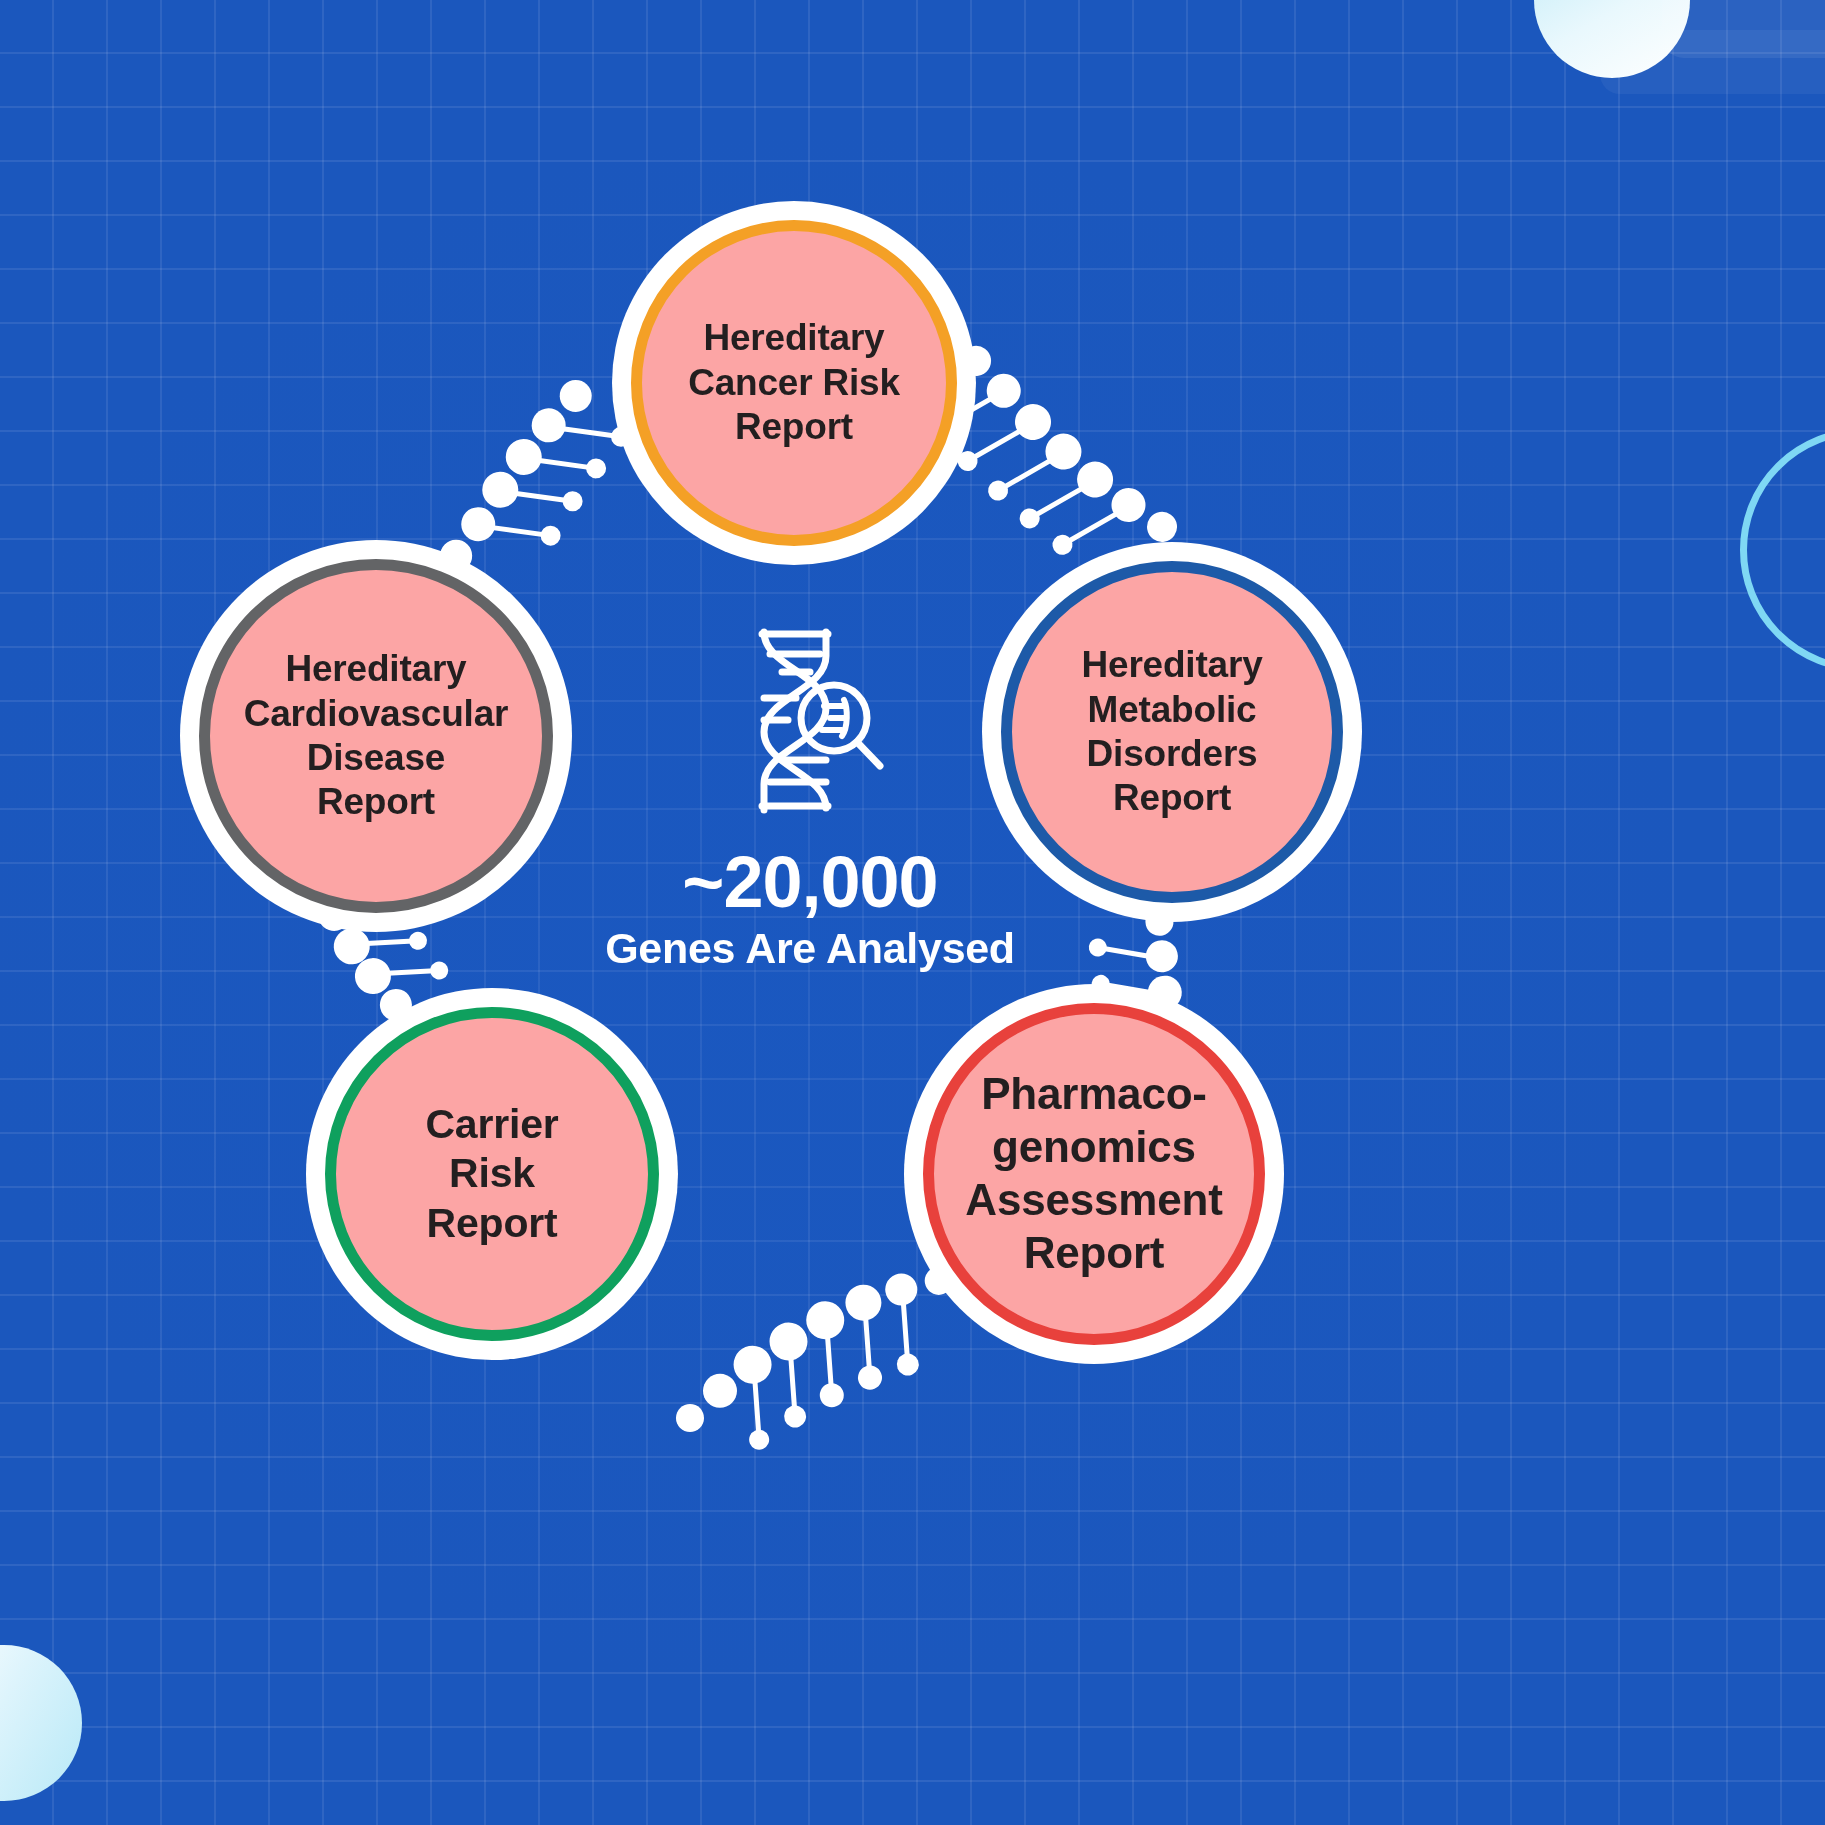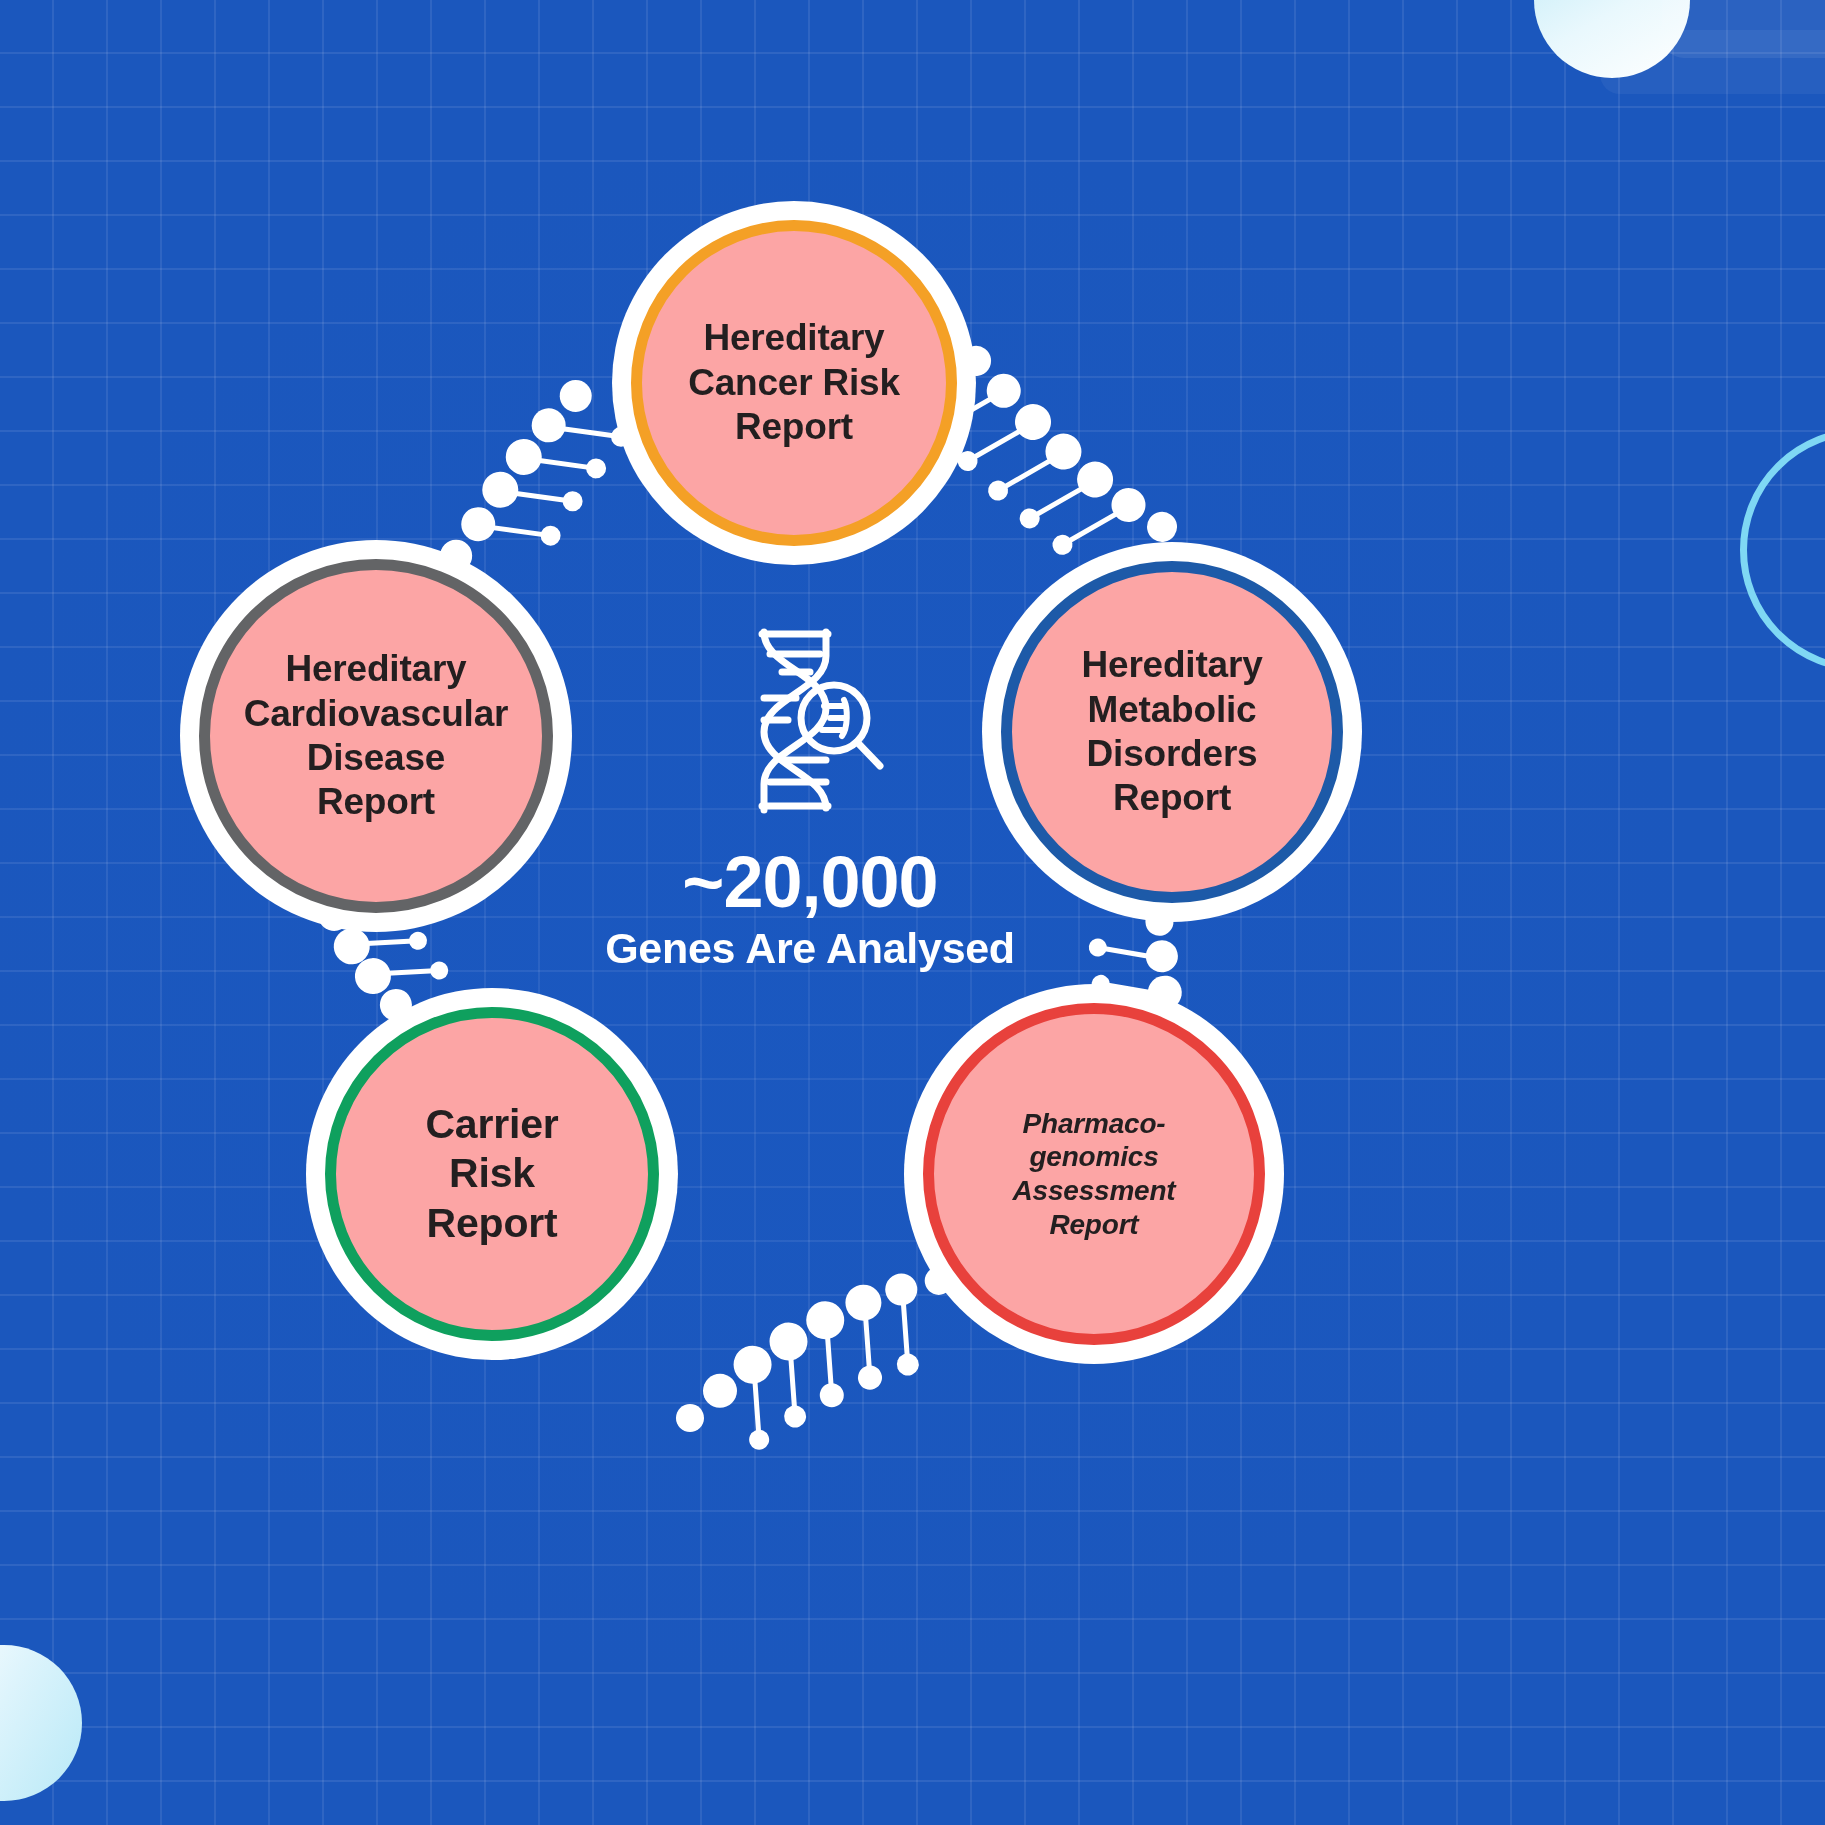--- a/index.html
+++ b/index.html
@@ -87,21 +87,21 @@
   #node-cardio{ left:180px; top:540px; width:392px; height:392px; padding:19px; }
   #node-cardio .inner{ border:11px solid #636466; }
   #node-cardio .label{ font-size:37px; }
 
   #node-carrier{ left:306px; top:988px; width:372px; height:372px; padding:19px; }
   #node-carrier .inner{ border:11px solid #0fa05e; }
   #node-carrier .label{ font-size:41px; }
 
   #node-pgx{ left:904px; top:984px; width:380px; height:380px; padding:19px; }
   #node-pgx .inner{ border:11px solid #e8413c; }
-  #node-pgx .label{ font-size:28px;font-style:italic; }
+  #node-pgx .label{ font-size:44px; }
 
   
   #center-block{
     position:absolute;left:530px;top:610px;width:560px;height:380px;
     display:flex;flex-direction:column;align-items:center;
     z-index:5;
   }
   #center-icon{ margin-top:10px; }
   #center-stat{
     color:#ffffff;font-weight:bold;font-size:72px;line-height:1;

